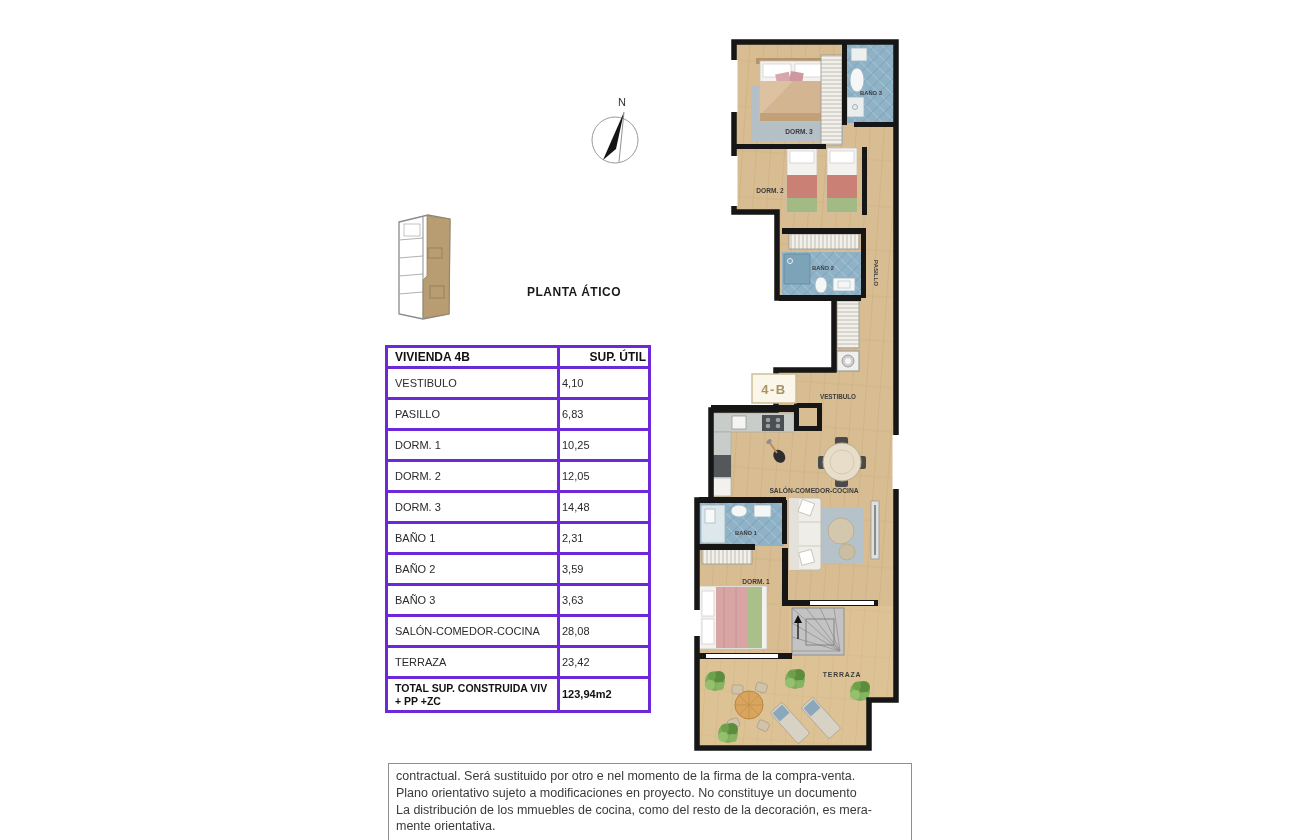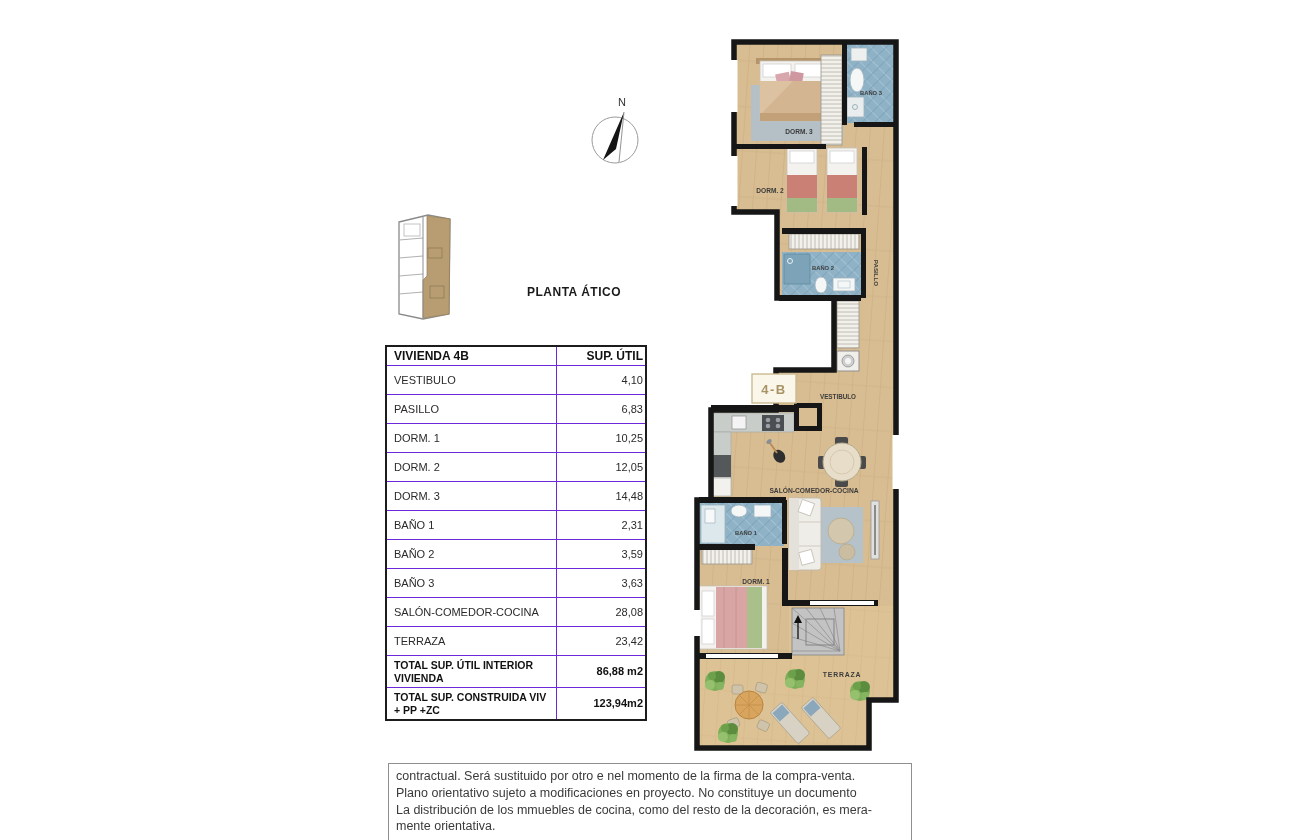--- a/index.html
+++ b/index.html
@@ -4,23 +4,23 @@
 <style>
   html,body{margin:0;padding:0;background:#ffffff;}
   body{font-family:"Liberation Sans",sans-serif;color:#222;}
   #stage{position:relative;width:1290px;height:840px;background:#fff;overflow:hidden;}
 
   
   .plan-title{position:absolute;left:527px;top:285px;font-size:12px;font-weight:bold;letter-spacing:.5px;color:#1a1a1a;}
 
   
   .area-table{position:absolute;left:385px;top:345px;width:228px;border-collapse:collapse;table-layout:fixed;}
-  .area-table td{border:1px solid #6d28d9;font-size:11px;color:#2a2a2a;vertical-align:middle;margin-left:24px;}
+  .area-table td{border:3px solid #6d28d9;font-size:11px;color:#2a2a2a;vertical-align:middle;margin-left:24px;}
   .area-table .c1{width:158px;padding:2px 4px 2px 7px;text-align:left;}
-  .area-table .c2{width:70px;text-align:right;padding:2px 2px;}
+  .area-table .c2{width:70px;text-align:left;padding:2px 2px;}
   .area-table tr.hdr td{font-weight:bold;font-size:12px;color:#111;}
   .area-table tr.hdr .c2{text-align:right;padding-left:16px;}
   .area-table tr.row td{height:24px;}
   .area-table tr.tot td{font-weight:bold;font-size:10.5px;line-height:1.15;height:27px;color:#111;}
   .area-table tr.tot .c2{font-size:11px;}
   .area-table{border:2px solid #1c1c1c;}
 
   
   .disclaimer{position:absolute;left:388px;top:763px;width:508px;border:1px solid #8f8f8f;
     padding:4px 7px 6px 7px;font-size:12.5px;line-height:1.34;color:#3a3a3a;}
@@ -94,24 +94,20 @@
           <td class="c1">BAÑO 3</td>
           <td class="c2">3,63</td>
         </tr>
     <tr class="row">
           <td class="c1">SALÓN-COMEDOR-COCINA</td>
           <td class="c2">28,08</td>
         </tr>
     <tr class="row">
           <td class="c1">TERRAZA</td>
           <td class="c2">23,42</td>
-        </tr>
-    <tr class="tot">
-          <td class="c1">TOTAL SUP. ÚTIL INTERIOR VIVIENDA</td>
-          <td class="c2">86,88 m2</td>
         </tr>
     <tr class="tot">
           <td class="c1">TOTAL SUP. CONSTRUIDA VIV + PP +ZC</td>
           <td class="c2">123,94m2</td>
         </tr>
   </tbody>
     </table>
 
   <svg class="abs" style="left:694px;top:35px" width="212" height="732" viewBox="0 0 212 732">
     <defs>

